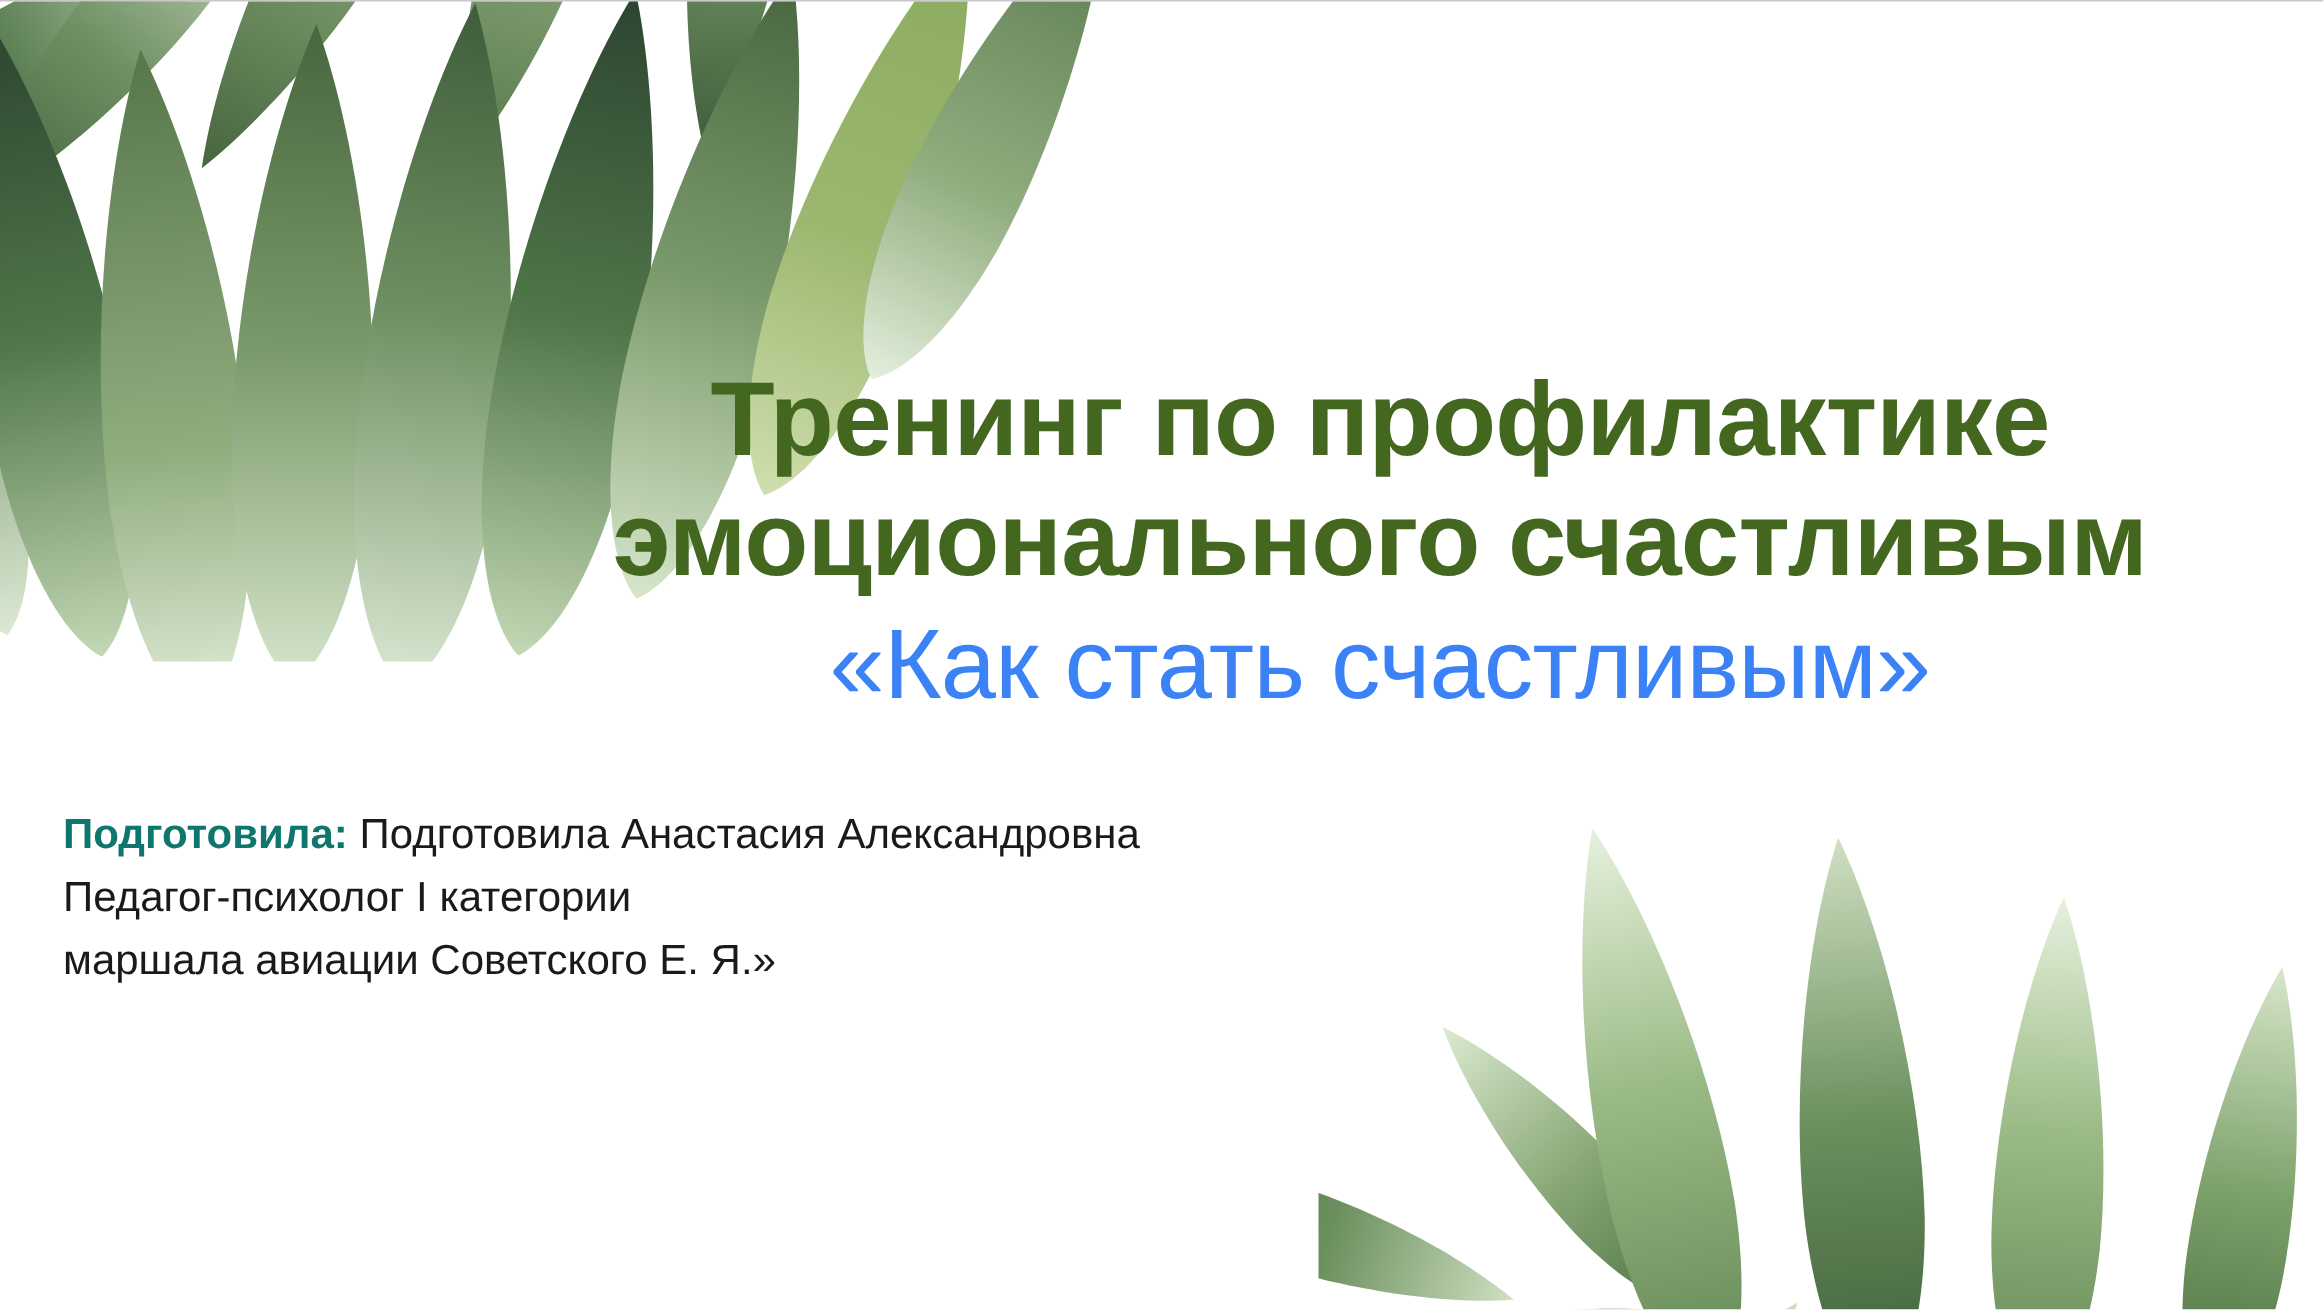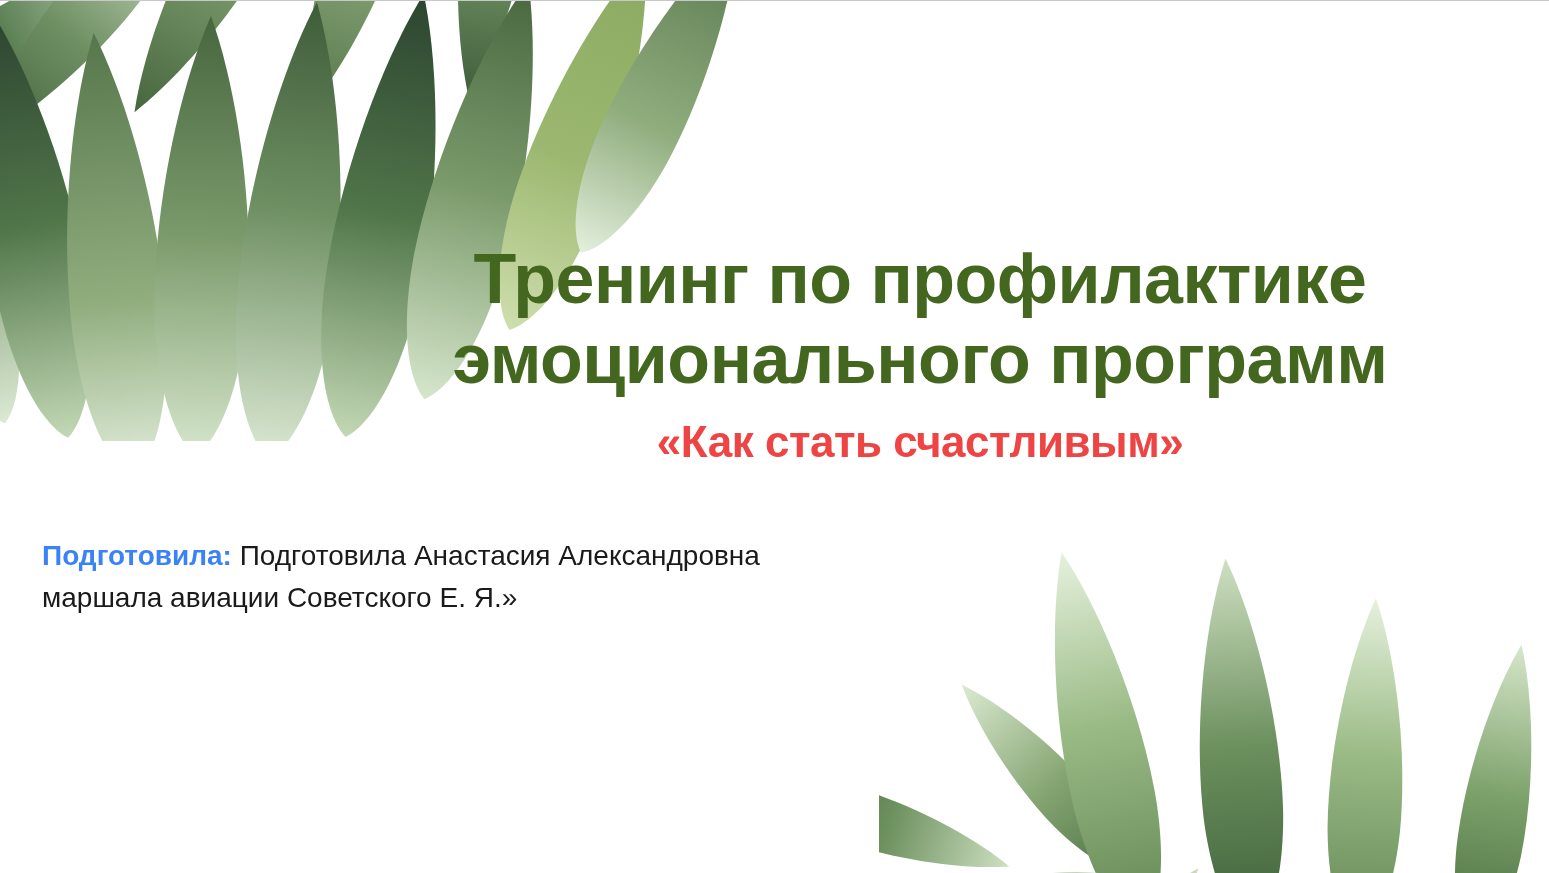--- a/index.html
+++ b/index.html
@@ -35,41 +35,41 @@
     font-weight:700;
     letter-spacing:-0.5px;
     white-space:nowrap;
   }
   #title-line-1, #title-line-2 {
     color:#44671f;
     font-size:70px;
     line-height:80px;
   }
   #title-line-3 {
-    color:#ef4444;
-    font-size:44px;
+    color:#3b82f6;
+    font-size:66px;
     line-height:86px;
-    font-weight:700;
+    font-weight:400;
   }
 
   
   #credits-block {
     position:absolute;
     left:42px; top:534px;
     width:980px;
   }
   .credit-line {
     font-family:"Liberation Sans", sans-serif;
     font-size:28px;
     line-height:42px;
     color:#1a1a1a;
     white-space:nowrap;
   }
   #credit-label {
-    color:#3b82f6;
+    color:#0f766e;
     font-weight:700;
   }
 </style>
 </head>
 <body>
 
 <div id="slide">
 
   <svg class="leaf-layer" id="leaves-tl" viewBox="0 0 820 560" preserveAspectRatio="none">
     <defs>
@@ -206,25 +206,26 @@
         <use href="#leafShape" x="0" y="0" width="110" height="210" fill="url(#bgD)"></use>
       </g>
       <g transform="translate(235,350) rotate(40 60 50)">
         <use href="#leafShape" x="0" y="0" width="100" height="190" fill="url(#bgB)"></use>
       </g>
     </g>
   </svg>
 
   <div id="title-block">
     <div class="title-line" id="title-line-1">Тренинг по профилактике</div>
-    <div class="title-line" id="title-line-2">эмоционального программ</div>
+    <div class="title-line" id="title-line-2">эмоционального счастливым</div>
     <div class="title-line" id="title-line-3">«Как стать счастливым»</div>
   </div>
 
   <div id="credits-block">
     <div class="credit-line">
       <span id="credit-label">Подготовила:</span>
       <span>Подготовила Анастасия Александровна</span>
     </div>
+    <div class="credit-line">Педагог-психолог I категории</div>
     <div class="credit-line">маршала авиации Советского Е. Я.»</div>
   </div>
 
 </div>
 
 </body></html>

